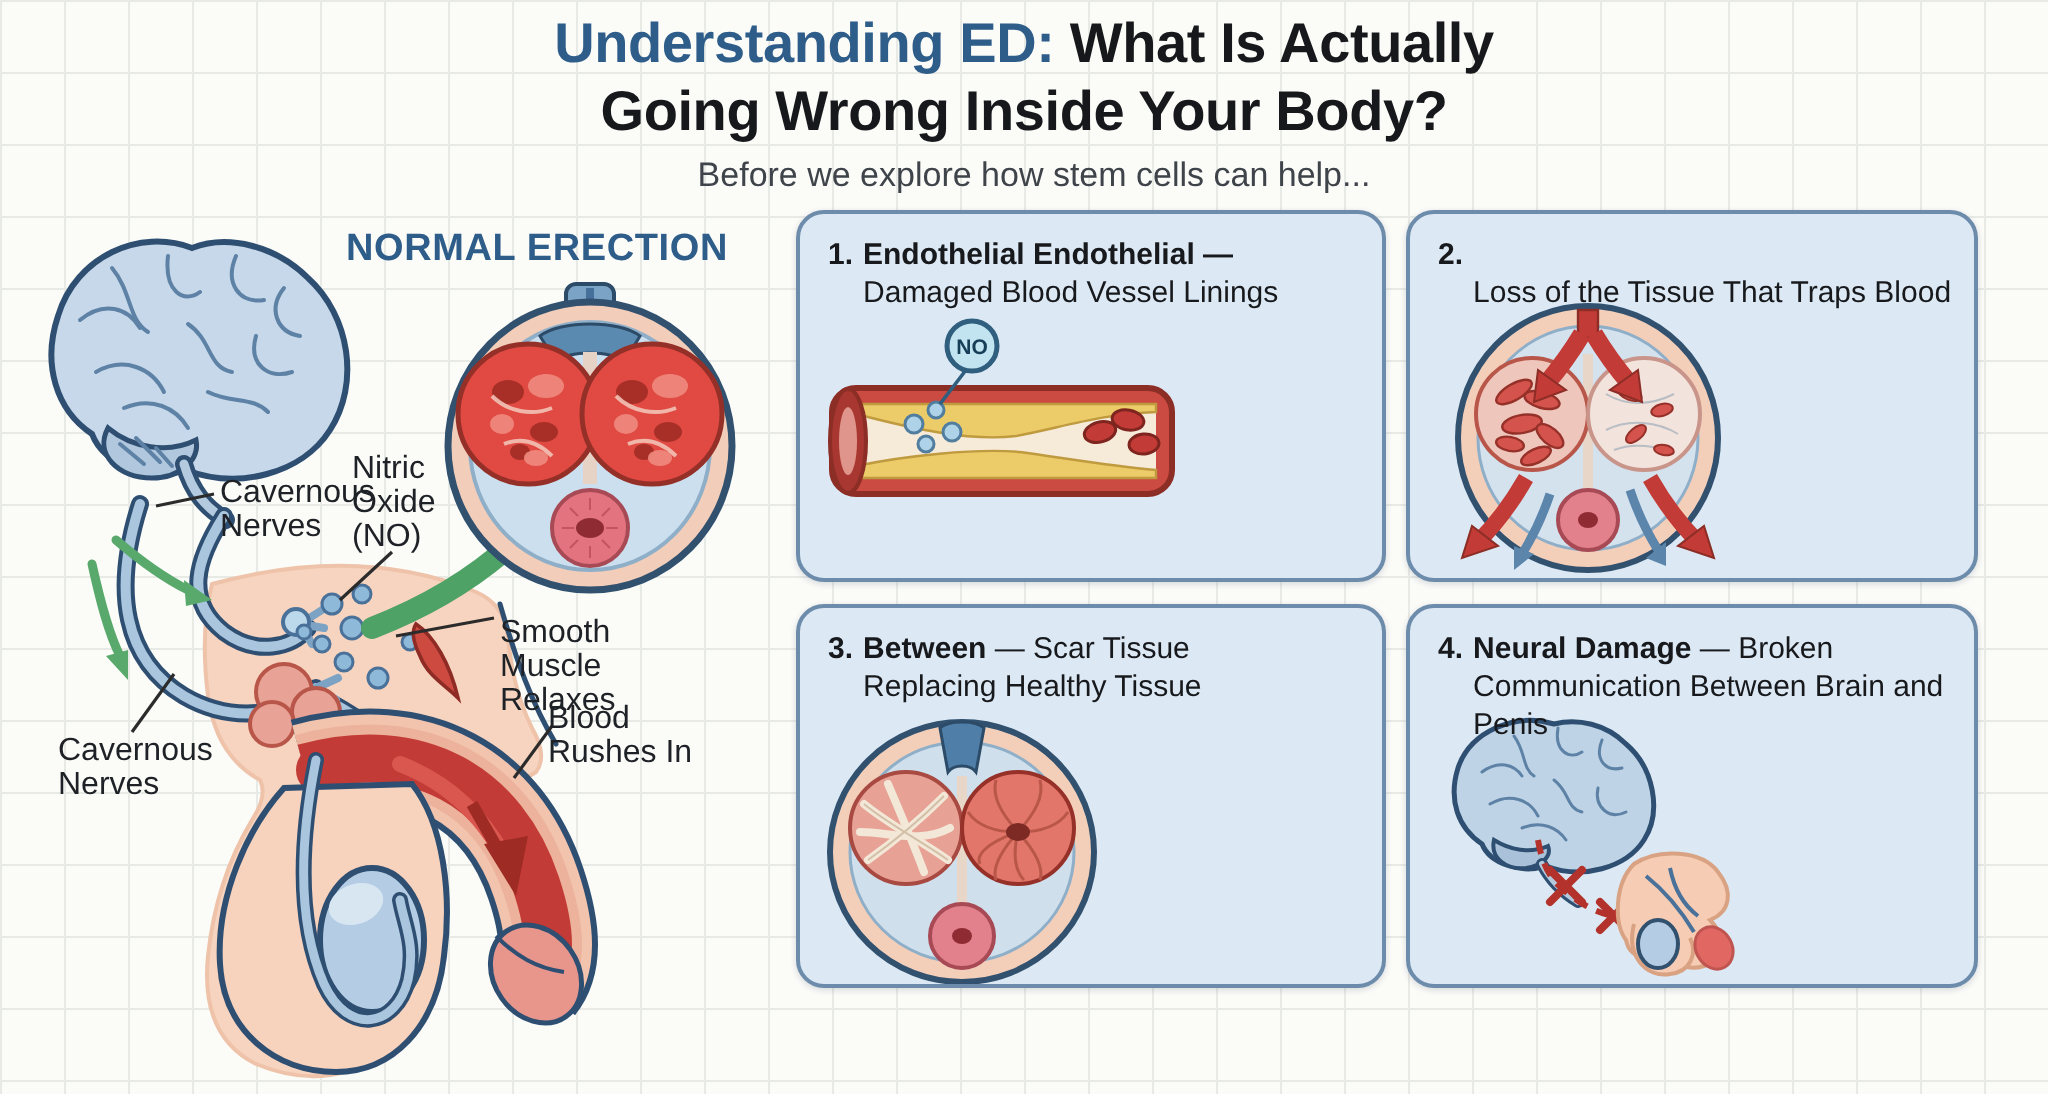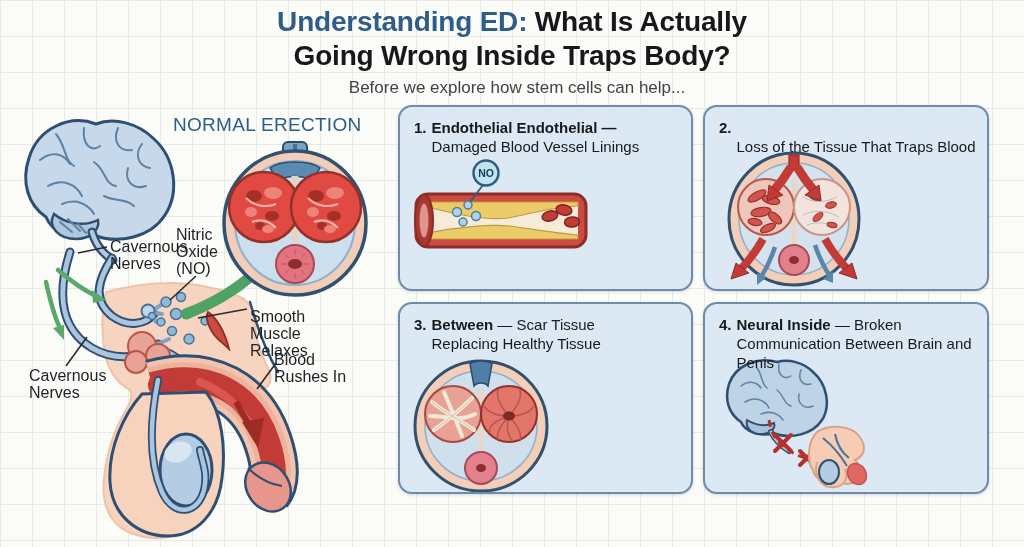--- a/index.html
+++ b/index.html
@@ -11,21 +11,21 @@
       linear-gradient(to right,#e8eae5 1px,transparent 1px),
       linear-gradient(to bottom,#e8eae5 1px,transparent 1px);
     background-size:32px 36px;
   }
   .hdr{position:absolute;top:5px;left:0;right:0;text-align:center;z-index:5;}
   .t1{font-size:28px;font-weight:700;color:#17181b;line-height:34px;letter-spacing:-.2px;}
   .t1 .hl{color:#2e5d8a;}
   .sub{margin-top:5px;font-size:17px;color:#3f444a;margin-left:10px;}
   .lbl{position:absolute;font-size:16px;line-height:17px;color:#1e2226;white-space:pre-line;z-index:4;}
   .lbl.center{text-align:left;}
-  .ne-title{position:absolute;left:173px;top:114px;font-size:19px;font-weight:400;
+  .ne-title{position:absolute;left:173px;top:114px;font-size:19px;font-weight:700;
     letter-spacing:.3px;color:#2e5d8a;z-index:4;}
   .art-left{position:absolute;left:0;top:100px;z-index:2;}
   .panel{position:absolute;background:#dce9f4;border:2.5px solid #6d8cac;border-radius:14px;
     box-shadow:0 1px 3px rgba(40,60,90,.18);z-index:3;}
   .p1{left:398px;top:105px;width:291px;height:182px;}
   .p2{left:703px;top:105px;width:282px;height:182px;}
   .p3{left:398px;top:302px;width:291px;height:188px;}
   .p4{left:703px;top:302px;width:282px;height:188px;}
   .ph{position:relative;display:flex;padding:11px 6px 0 14px;font-size:15px;line-height:19px;
     color:#17191c;white-space:pre-line;z-index:2;}
@@ -34,21 +34,21 @@
   .ph .r{font-weight:400;}
   .panel-art{position:absolute;left:0;top:0;z-index:1;pointer-events:none;}
 </style>
 </head>
 <body>
 
 <div class="stage">
 
   <div class="hdr">
     <div class="t1"><span class="hl">Understanding ED:</span><span> What Is Actually</span></div>
-    <div class="t1">Going Wrong Inside Traps Body?</div>
+    <div class="t1">Going Wrong Inside Your Body?</div>
     <div class="sub">Before we explore how stem cells can help...</div>
   </div>
 
   <svg class="art-left" width="400" height="447" viewBox="0 100 400 447">
 
     <g>
       <path d="M96,124 C70,114 38,128 29,158 C21,182 28,205 46,217 C52,233 75,241 93,235
                C119,245 151,237 165,215 C180,192 175,158 154,139 C138,123 114,117 96,124 Z" fill="#c6d8e9" stroke="#2f4f72" stroke-width="3"></path>
       <path d="M54,214 C47,227 59,239 76,239 C90,239 100,230 98,220 C84,227 66,224 54,214 Z" fill="#b0c7dd" stroke="#2f4f72" stroke-width="2.5"></path>
       <g stroke="#5e82a6" stroke-width="2" fill="none" stroke-linecap="round">
@@ -314,21 +314,21 @@
         <path d="M109,112 C106,124 108,132 112,136"></path>
           <path d="M109,112 C92,118 88,124 90,128"></path>
       </g>
       <ellipse cx="109" cy="112" rx="6" ry="4.5" fill="#7e2a24"></ellipse>
       <circle cx="81" cy="164" r="16" fill="#e2818c" stroke="#a84a55" stroke-width="2"></circle>
       <ellipse cx="81" cy="164" rx="5" ry="4" fill="#8e2b33"></ellipse>
     </svg>
   </div>
 
   <div class="panel p4">
-    <div class="ph"><span class="n">4.</span><span class="t"><span class="b">Neural Inside</span><span class="r"> — Broken
+    <div class="ph"><span class="n">4.</span><span class="t"><span class="b">Neural Damage</span><span class="r"> — Broken
 Communication Between Brain and Penis</span></span></div>
     <svg class="panel-art" width="282" height="188" viewBox="0 0 282 188">
       <g>
         <path d="M72,58 C52,52 30,62 24,80 C19,96 24,110 36,118 C40,128 56,133 68,129
                  C86,136 108,130 117,116 C126,102 122,80 108,68 C98,58 84,55 72,58 Z" fill="#bed3e6" stroke="#2f4f72" stroke-width="2.5"></path>
         <path d="M42,116 C40,125 48,131 58,130 C66,129 71,124 69,119 C60,123 50,121 42,116 Z" fill="#aac2d9" stroke="#2f4f72" stroke-width="2"></path>
         <g stroke="#5e82a6" stroke-width="1.5" fill="none" stroke-linecap="round">
           <path d="M36,82 C44,76 52,78 56,84"></path>
             <path d="M52,64 C58,72 56,80 62,84"></path>
           <path d="M74,60 C72,72 80,76 86,72"></path>

